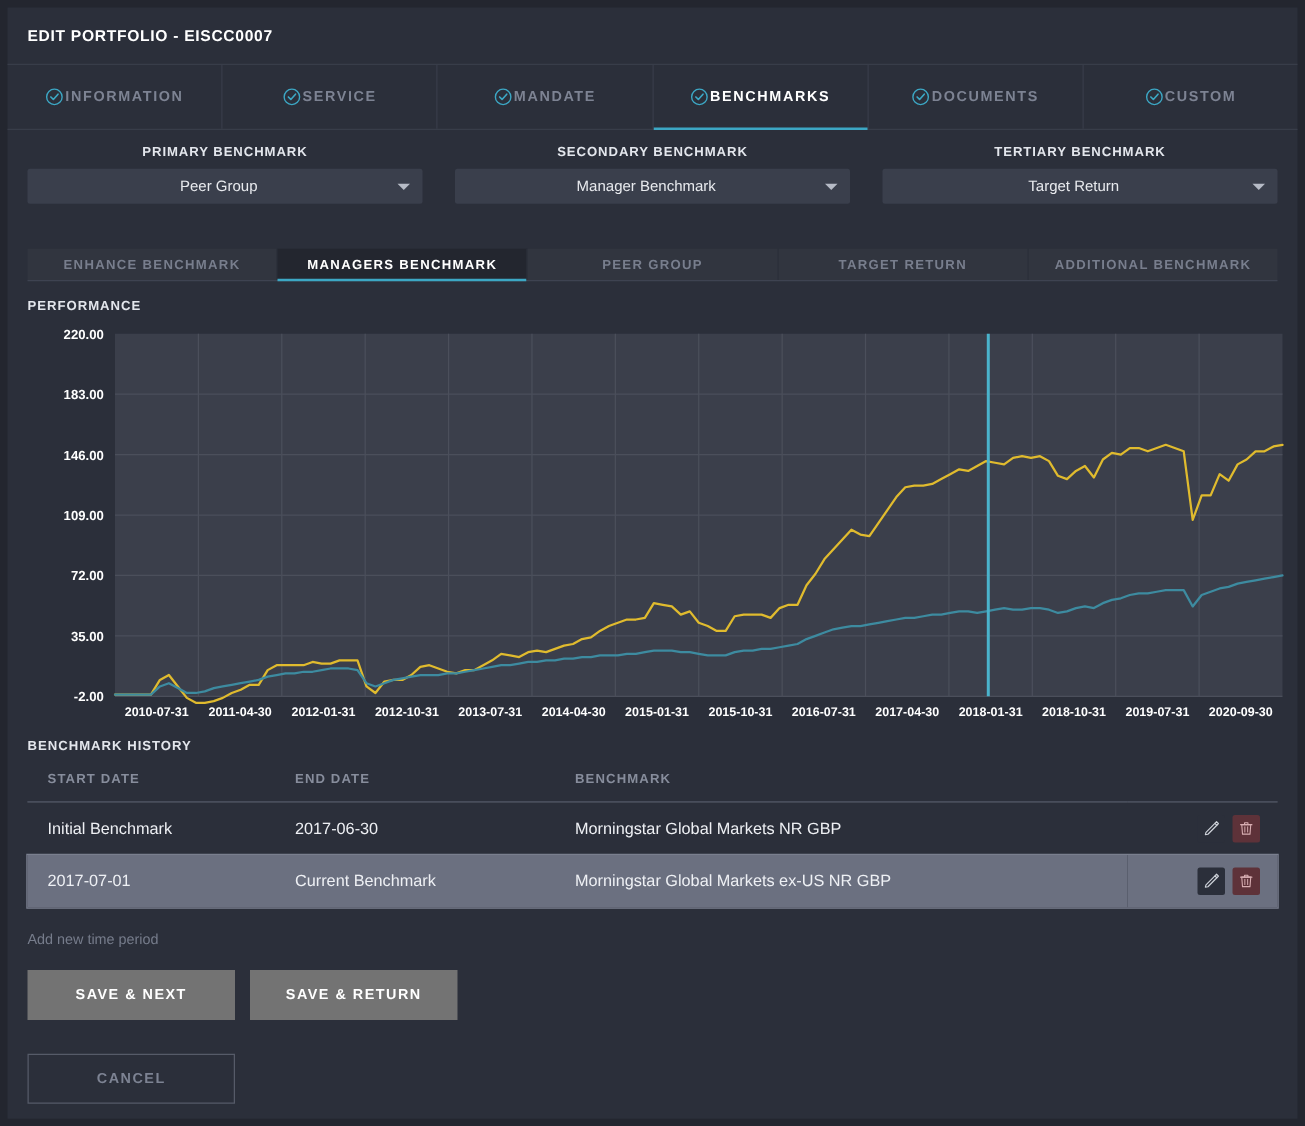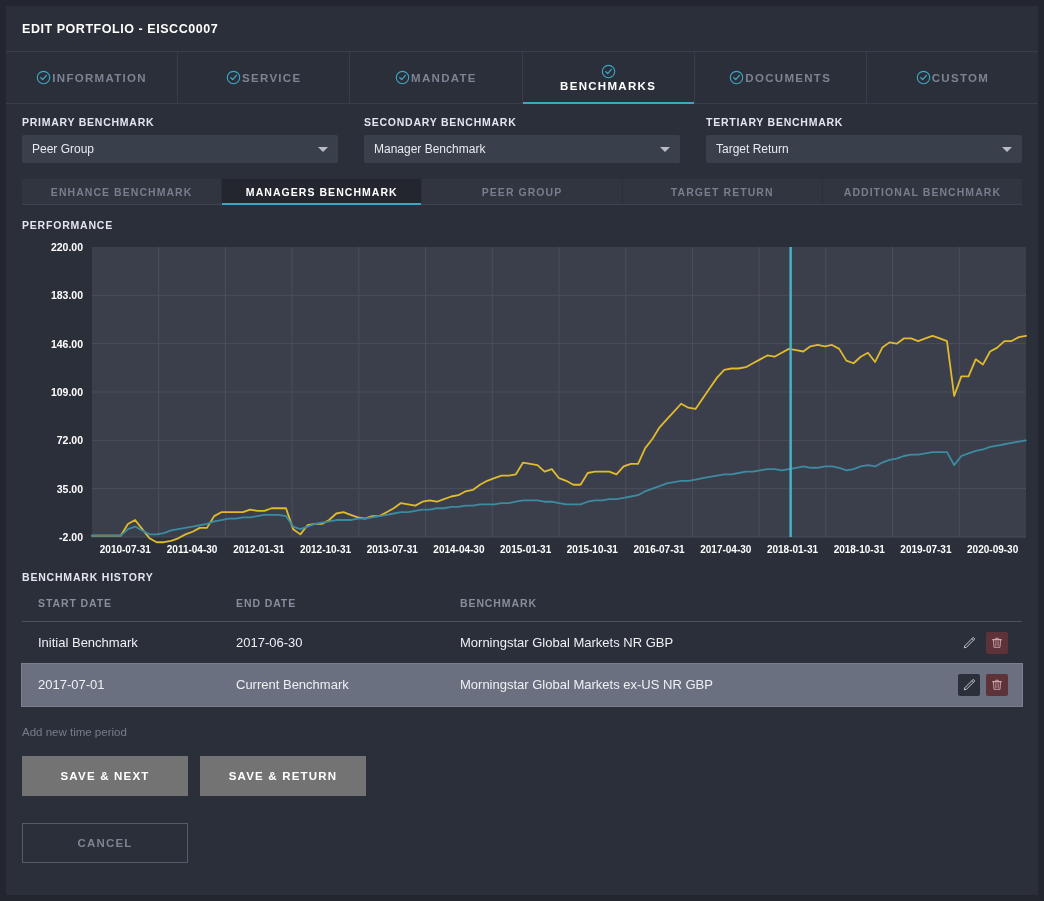--- a/index.html
+++ b/index.html
@@ -38,31 +38,32 @@
     flex: 1 1 0;
     display: flex; align-items: center; justify-content: center;
     gap: 1px;
     border-right: 1px solid #383d49;
     font-size: 11.5px; letter-spacing: 1.3px; font-weight: bold;
     color: #7d8393;
     position: relative;
     cursor: pointer;
   }
   .tab:last-child { border-right: none; }
-  .tab.active { color: #ffffff; flex-direction: column; }
+  .tab.active { color: #ffffff; }
   .tab.active::after {
     content: ""; position: absolute; left: 0; right: 0; bottom: -1px;
     height: 2px; background: #3ca7c4;
   }
   .tab .chk { width: 15px; height: 15px; display: block; flex: 0 0 15px; }
 
   
   .selects {
     display: flex; gap: 16px;
     padding: 12px 16px 0 16px;
+    text-align: center;
   }
   .sel-col { width: 336px; margin-right: 10px; }
   .sel-col:last-child { margin-right: 0; }
   .sel-label {
     color: #e3e6ec; font-size: 10.5px; font-weight: bold;
     letter-spacing: .75px; margin-bottom: 7px;
   }
   .sel-box {
     height: 28px; background: #3a3f4c;
     border-radius: 2px;
@@ -74,21 +75,21 @@
   .sel-box .val { flex: 1 1 auto; }
   .caret {
     width: 0; height: 0;
     border-left: 5px solid transparent;
     border-right: 5px solid transparent;
     border-top: 5px solid #b6bbc6;
   }
 
   
   .subtabs {
-    display: flex; margin: 16px 16px 0 16px;
+    display: flex; margin: 36px 16px 0 16px;
     height: 26px; border-bottom: 1px solid #3e4351;
   }
   .subtab {
     flex: 1 1 0;
     display: flex; align-items: center; justify-content: center;
     background: #31353f;
     font-size: 10.5px; font-weight: bold; letter-spacing: 1.05px;
     color: #787e8d;
     border-right: 1px solid #2b2f3a;
     position: relative;

